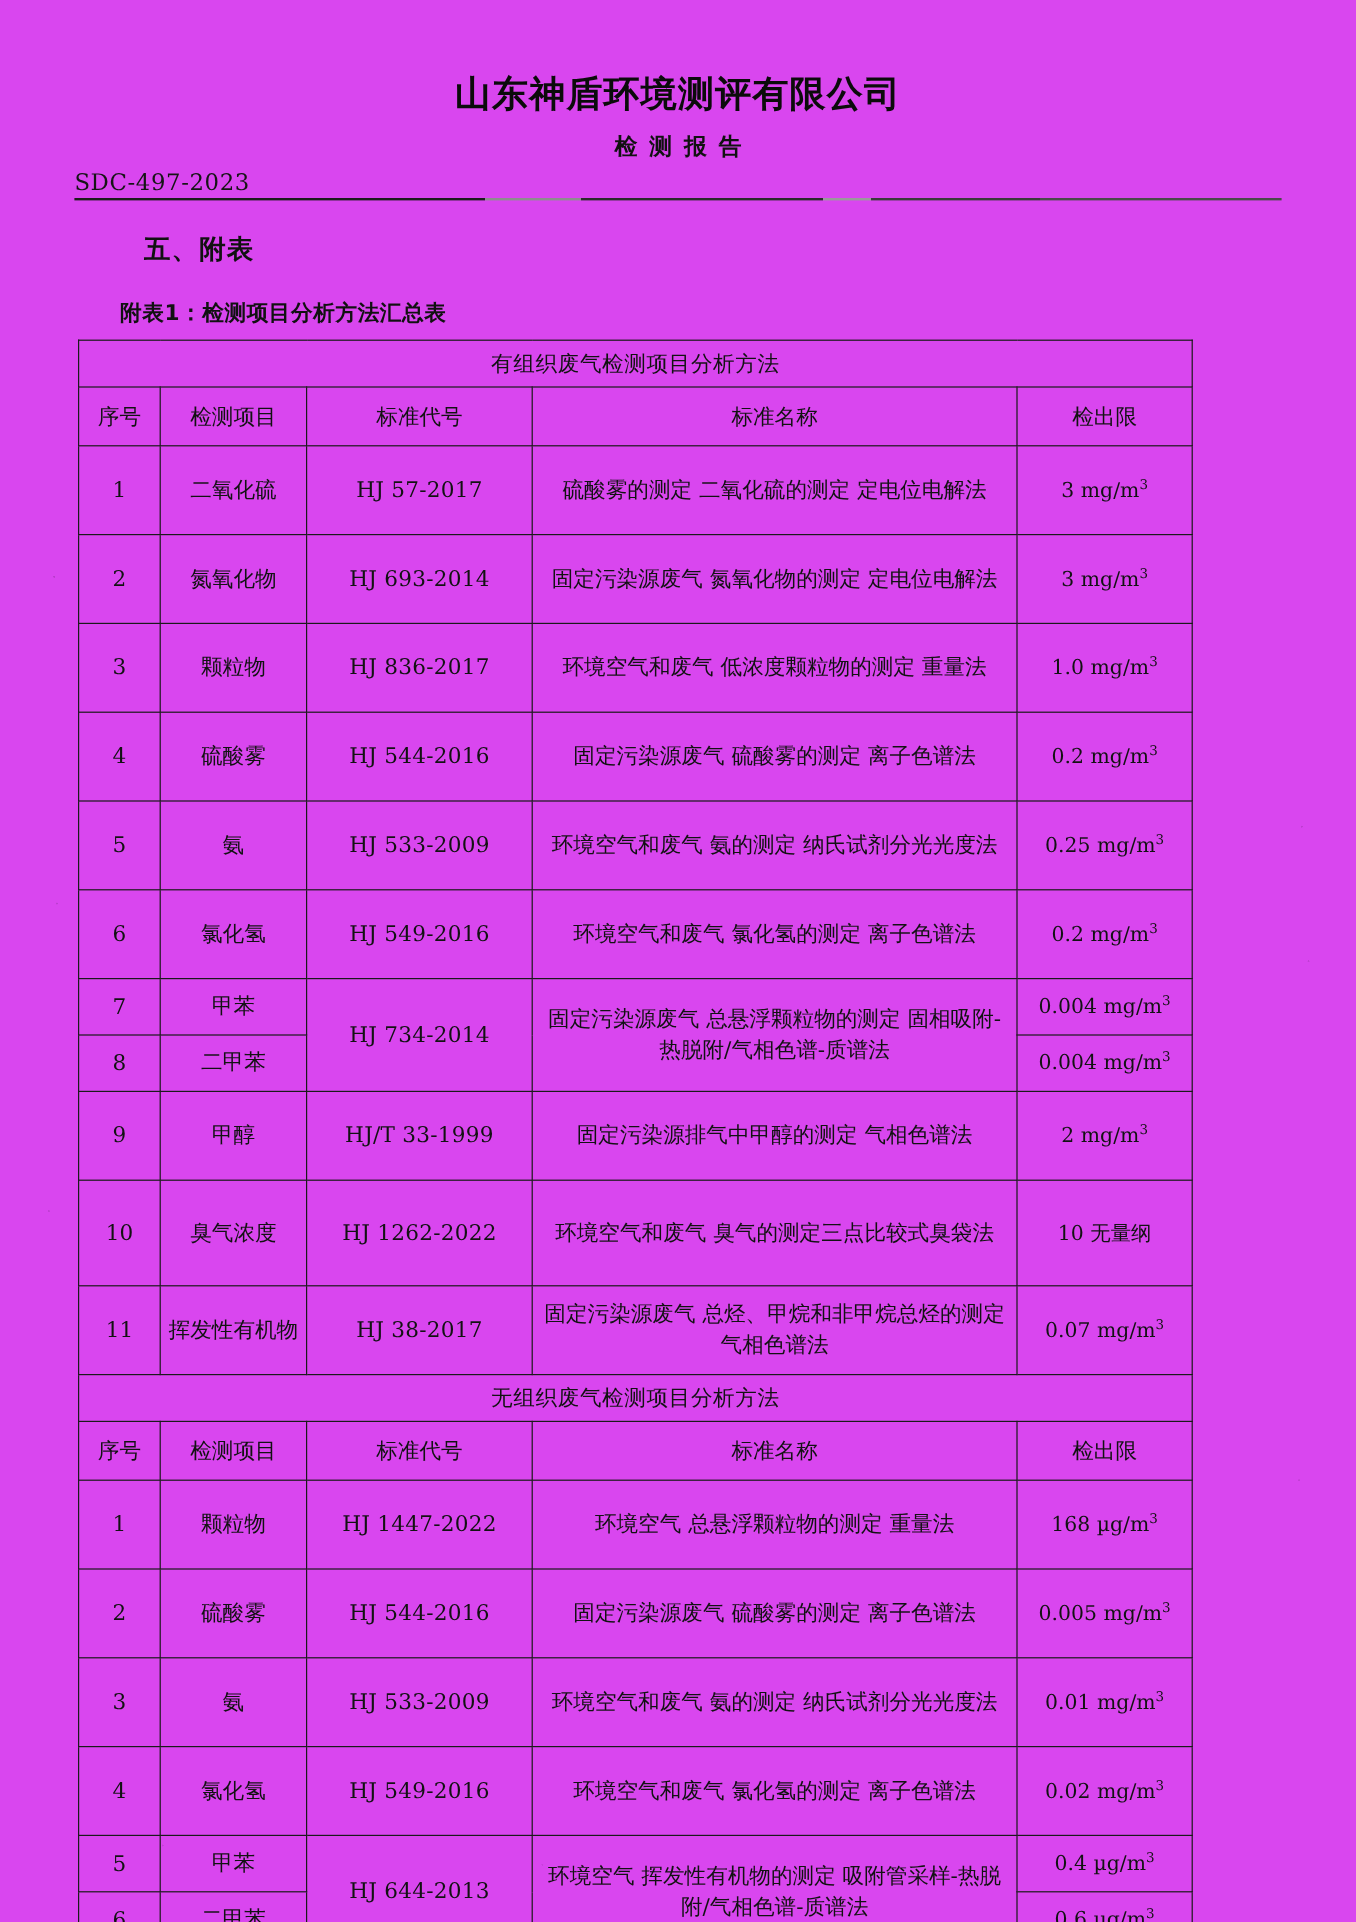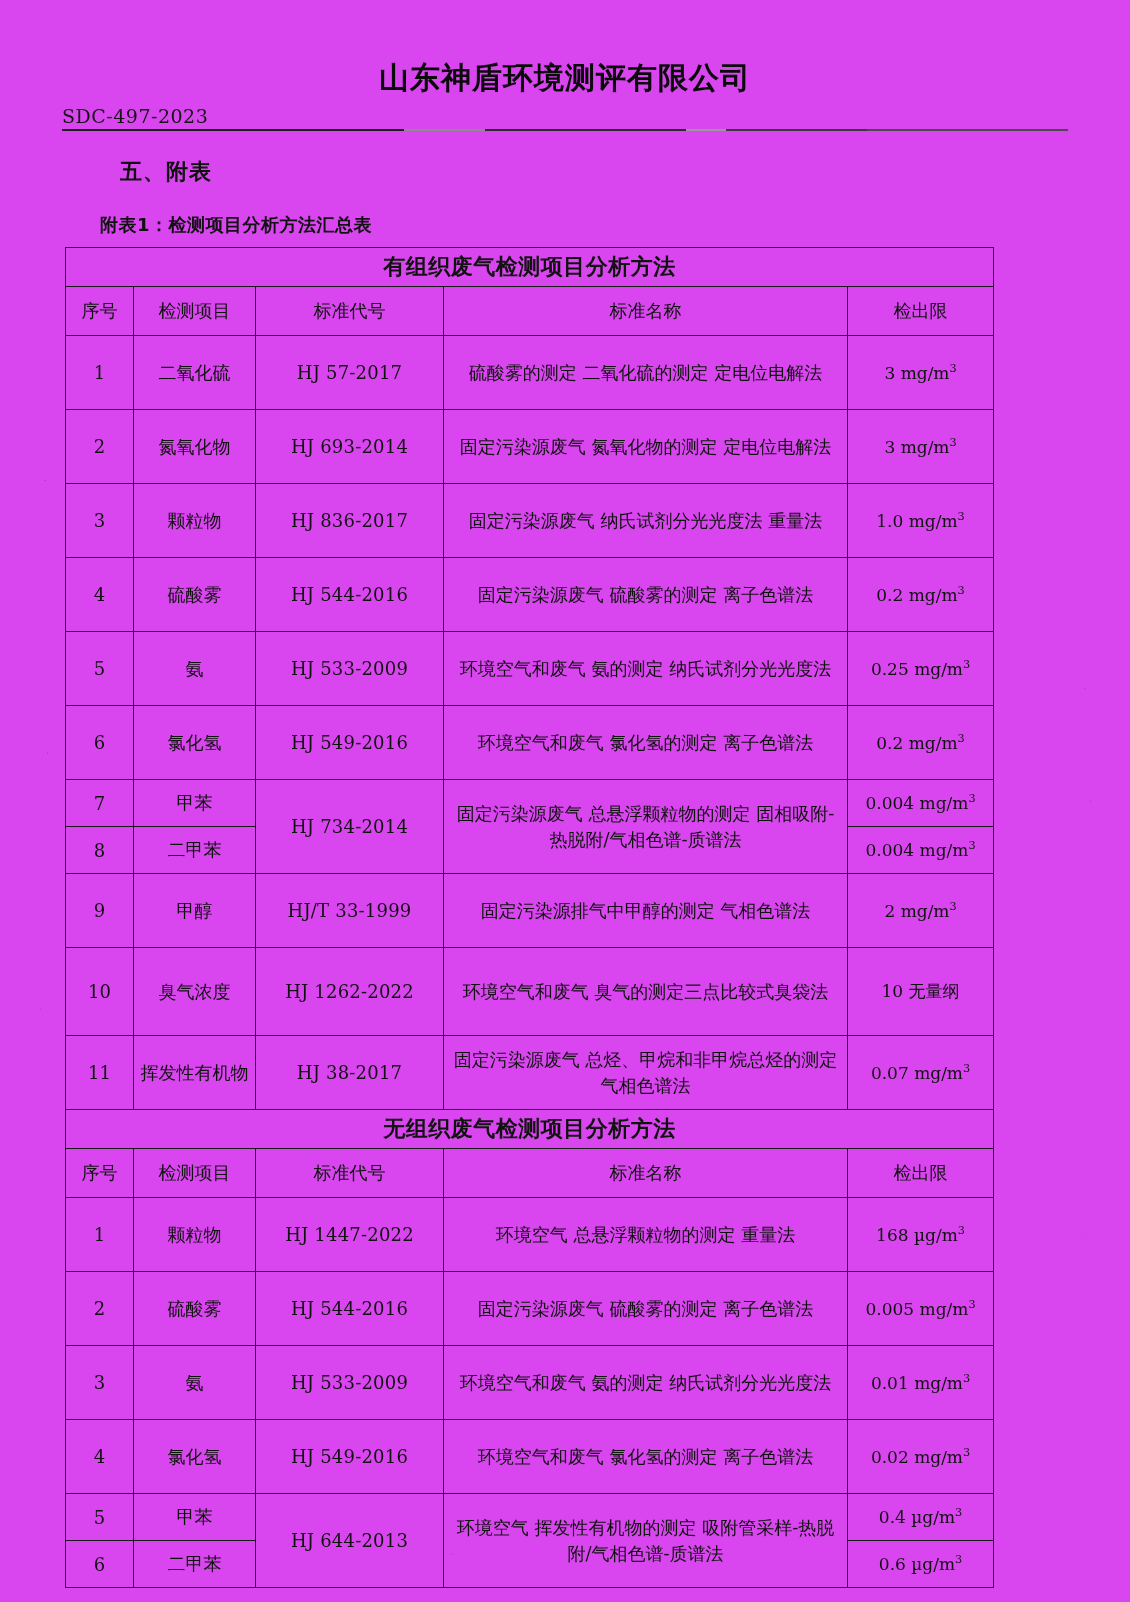--- a/index.html
+++ b/index.html
@@ -103,22 +103,22 @@
   }
   .c-no    { width: 68px; }
   .c-item  { width: 122px; }
   .c-code  { width: 188px; }
   .c-name  { width: 404px; }
   .c-limit { width: 146px; }
 
   td.band {
     text-align: left;
     font-family: "DejaVu Sans", "Liberation Sans", sans-serif;
-    font-weight: bold;
-    font-size: 22px;
+    font-weight: normal;
+    font-size: 18px;
     padding: 7px 4px 7px 10px;
     letter-spacing: .5px;
     height: 32px;
   }
   td.colhead {
     font-size: 18px;
     height: 42px;
     font-family: "DejaVu Serif", "Liberation Serif", serif;
   }
   td.no     { font-size: 18px; }
@@ -134,20 +134,21 @@
   .r-xtall { height: 88px; }
 </style>
 </head>
 <body>
 
 <div class="page">
   <div class="paper-noise"></div>
   <div class="inner">
 
     <div class="company-title">山东神盾环境测评有限公司</div>
+    <div class="report-title">检测报告</div>
     <div class="doc-code">SDC-497-2023</div>
     <div class="rule"></div>
 
     <div class="section-head">五、附表</div>
     <div class="table-caption">附表1：检测项目分析方法汇总表</div>
 
     <table class="rpt">
       <colgroup>
         <col class="c-no">
           <col class="c-item">
@@ -181,21 +182,21 @@
           <td class="item">氮氧化物</td>
           <td class="code">HJ 693-2014</td>
           <td class="name">固定污染源废气  氮氧化物的测定 定电位电解法</td>
           <td class="limit"><span>3</span> <span>mg/m</span><sup>3</sup></td>
         </tr>
 
         <tr class="r-tall">
           <td class="no">3</td>
           <td class="item">颗粒物</td>
           <td class="code">HJ 836-2017</td>
-          <td class="name">固定污染源废气  纳氏试剂分光光度法  重量法</td>
+          <td class="name">环境空气和废气  低浓度颗粒物的测定  重量法</td>
           <td class="limit"><span>1.0</span> <span>mg/m</span><sup>3</sup></td>
         </tr>
 
         <tr class="r-tall">
           <td class="no">4</td>
           <td class="item">硫酸雾</td>
           <td class="code">HJ 544-2016</td>
           <td class="name">固定污染源废气  硫酸雾的测定  离子色谱法</td>
           <td class="limit"><span>0.2</span> <span>mg/m</span><sup>3</sup></td>
         </tr>

